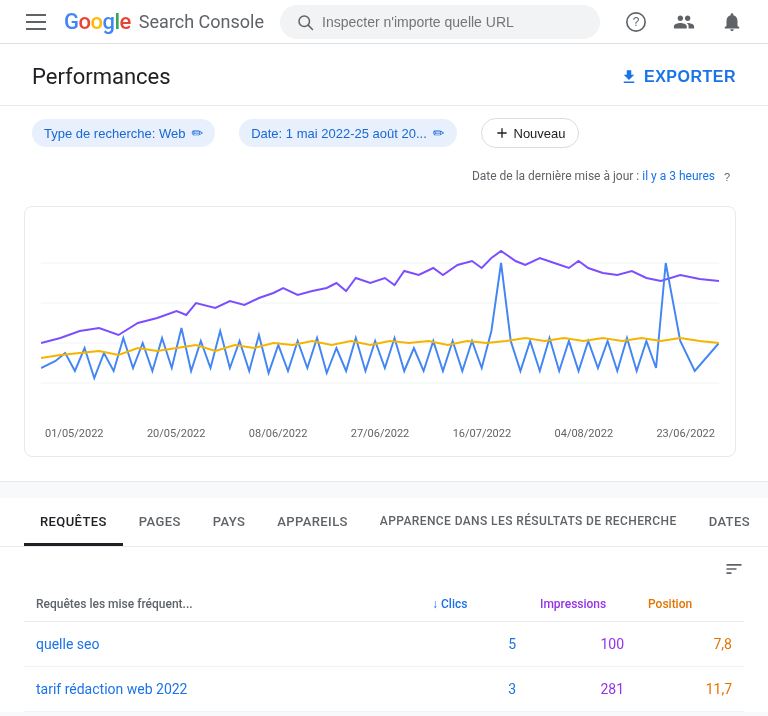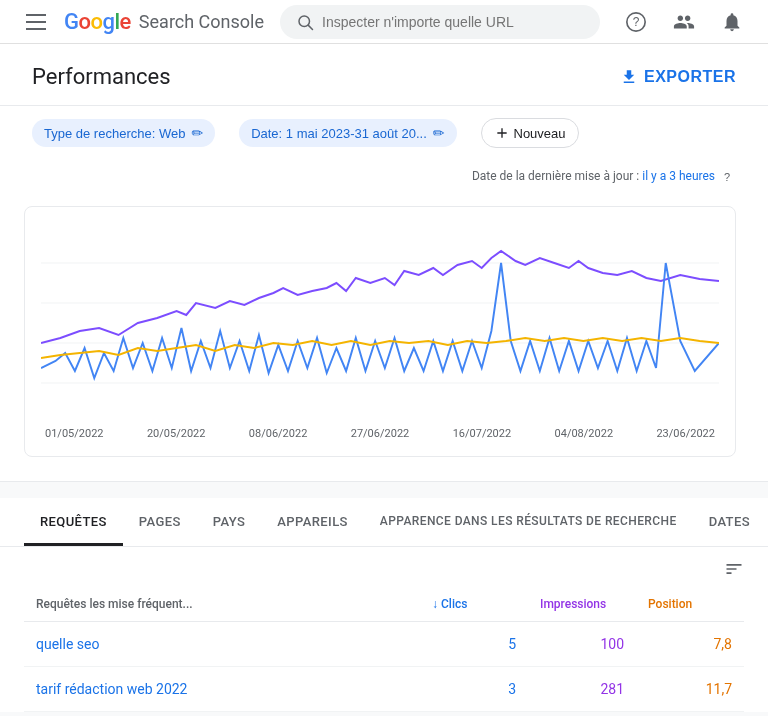--- a/index.html
+++ b/index.html
@@ -256,21 +256,21 @@
     <span>EXPORTER</span>
   </button>
 </div>
 
 <div class="filters-bar">
   <button class="filter-chip">
     <span>Type de recherche: Web</span>
     <span class="edit-icon">✏</span>
   </button>
   <button class="filter-chip">
-    <span>Date: 1 mai 2023-31 août 20...</span>
+    <span>Date: 1 mai 2022-25 août 20...</span>
     <span class="edit-icon">✏</span>
   </button>
   <button class="new-chip">
     <svg width="16" height="16" viewBox="0 0 24 24" fill="#202124">
       <path d="M19 13H13v6h-2v-6H5v-2h6V5h2v6h6v2z"></path>
     </svg>
     <span>Nouveau</span>
   </button>
 </div>
 

